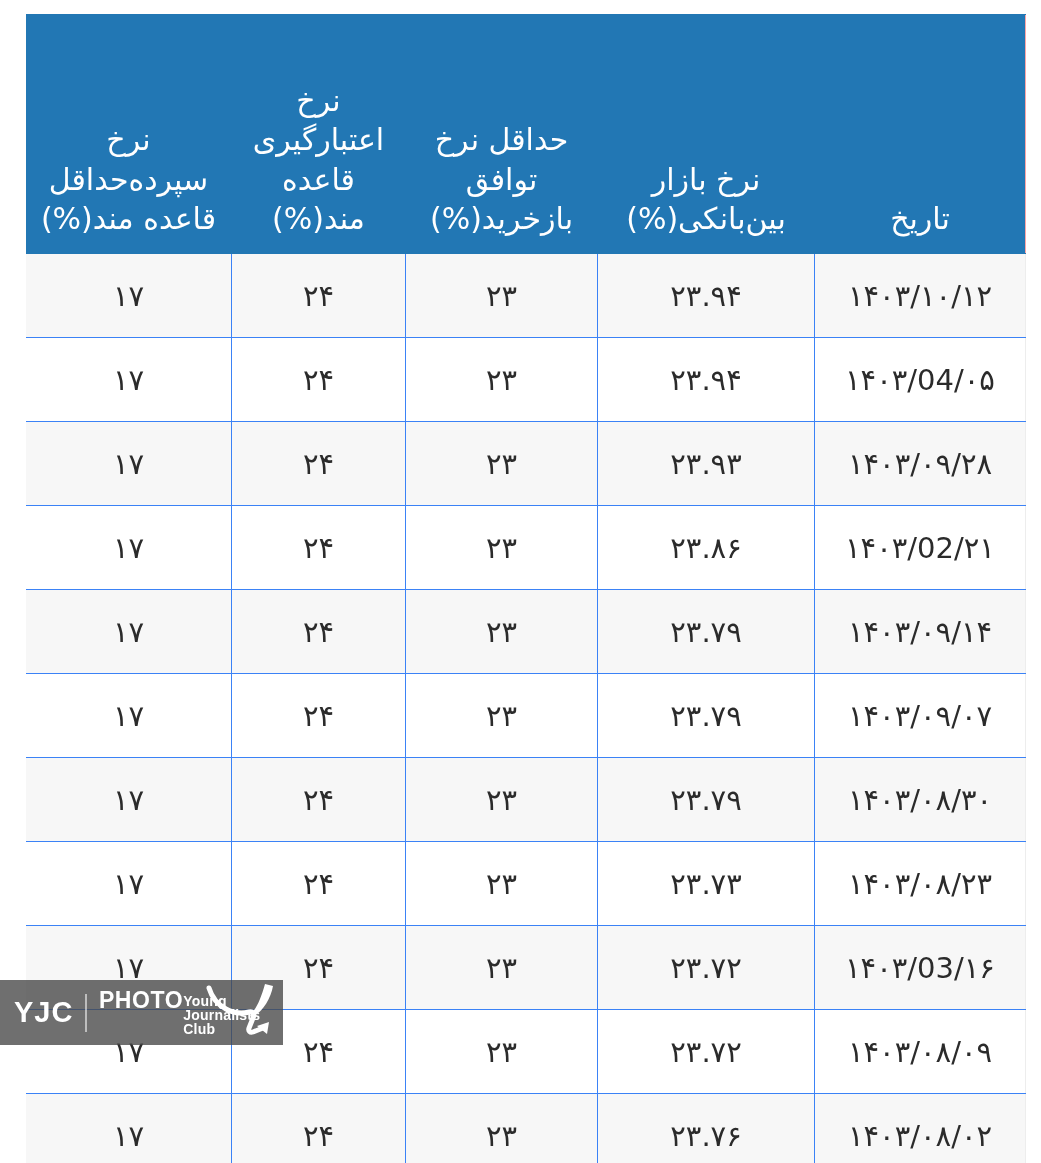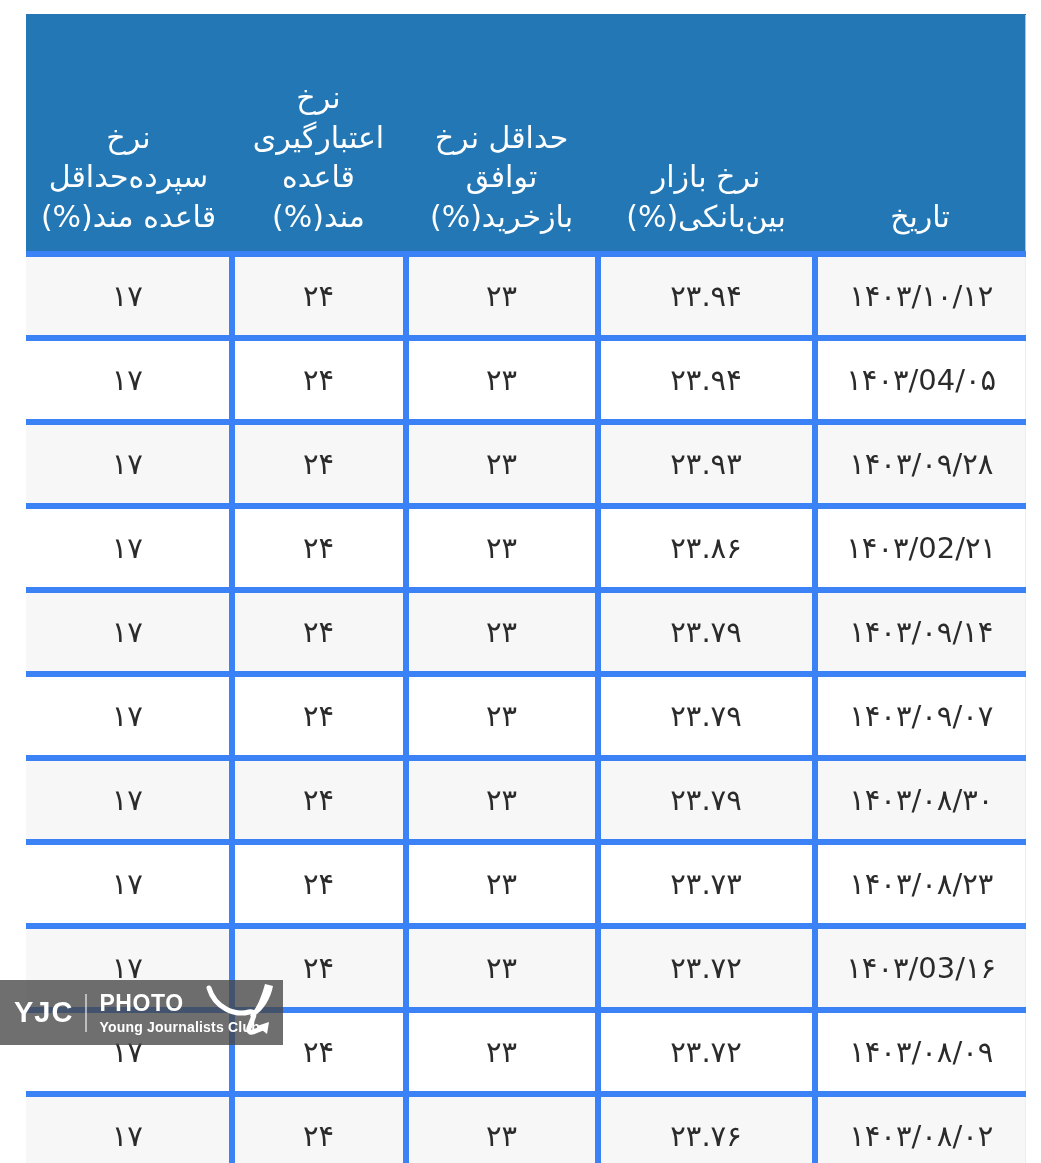--- a/index.html
+++ b/index.html
@@ -64,21 +64,21 @@
   thead th:first-child { border-right: 1px solid #fca5a5; }
   thead th:last-child  { border-left: 1px solid #d6e6f2; }
 
   
   tbody td {
     height: 84px;
     font-size: 29px;
     color: #2b2b2b;
     text-align: center;
     vertical-align: middle;
-    border: 6px solid #3b82f6;
+    border: 1px solid #3b82f6;
     box-sizing: border-box;
     letter-spacing: 0.5px;
     background: #ffffff;
   }
   tbody tr.odd td { background: #f7f7f7; }
   tbody tr.even td { background: #ffffff; }
 
   tbody tr td:first-child { border-right: 1px solid #ededed; }
   tbody tr td:last-child  { border-left: 1px solid #ededed; }
 
@@ -105,21 +105,21 @@
     font-family: "Liberation Sans", sans-serif;
   }
   #wm-sep {
     width: 2px;
     height: 38px;
     background: rgba(255,255,255,0.55);
     margin: 0 12px;
   }
   #wm-text {
     display: flex;
-    flex-direction: column;
+    flex-direction: row;
     justify-content: center;
     line-height: 1;
   }
   #wm-photo {
     color: #ffffff;
     font-size: 23px;
     font-weight: bold;
     letter-spacing: 0.6px;
     font-family: "Liberation Sans", sans-serif;
   }

